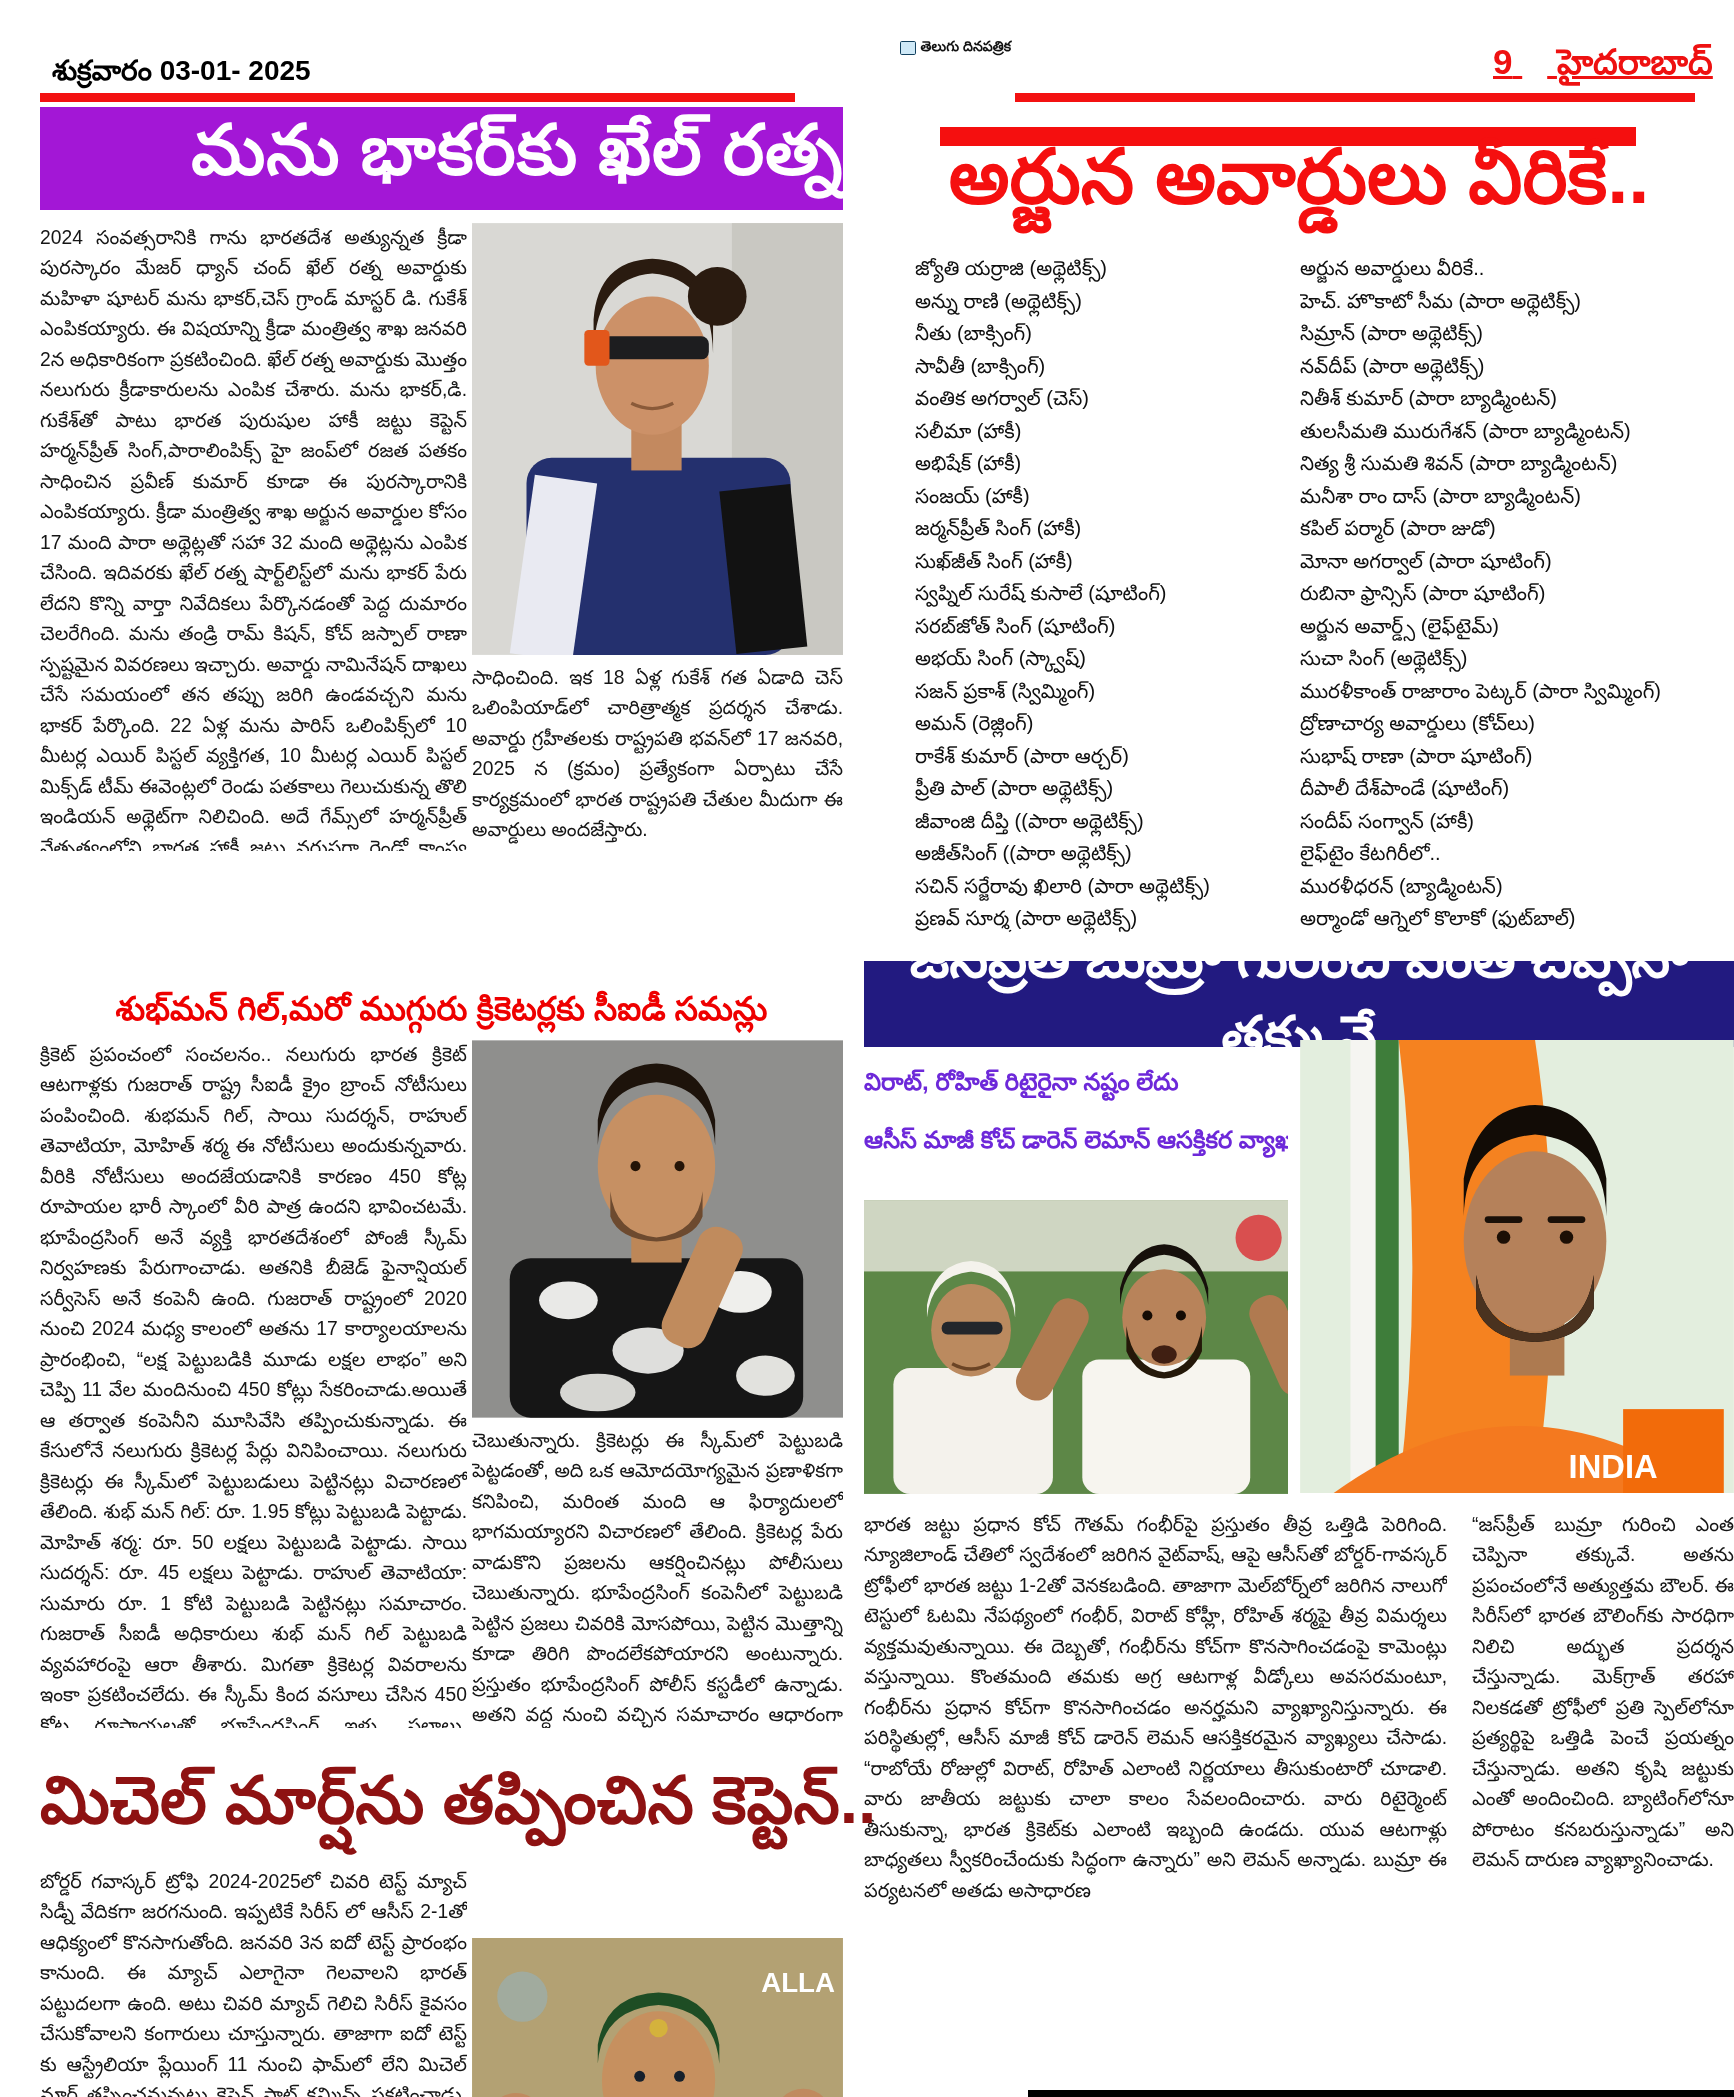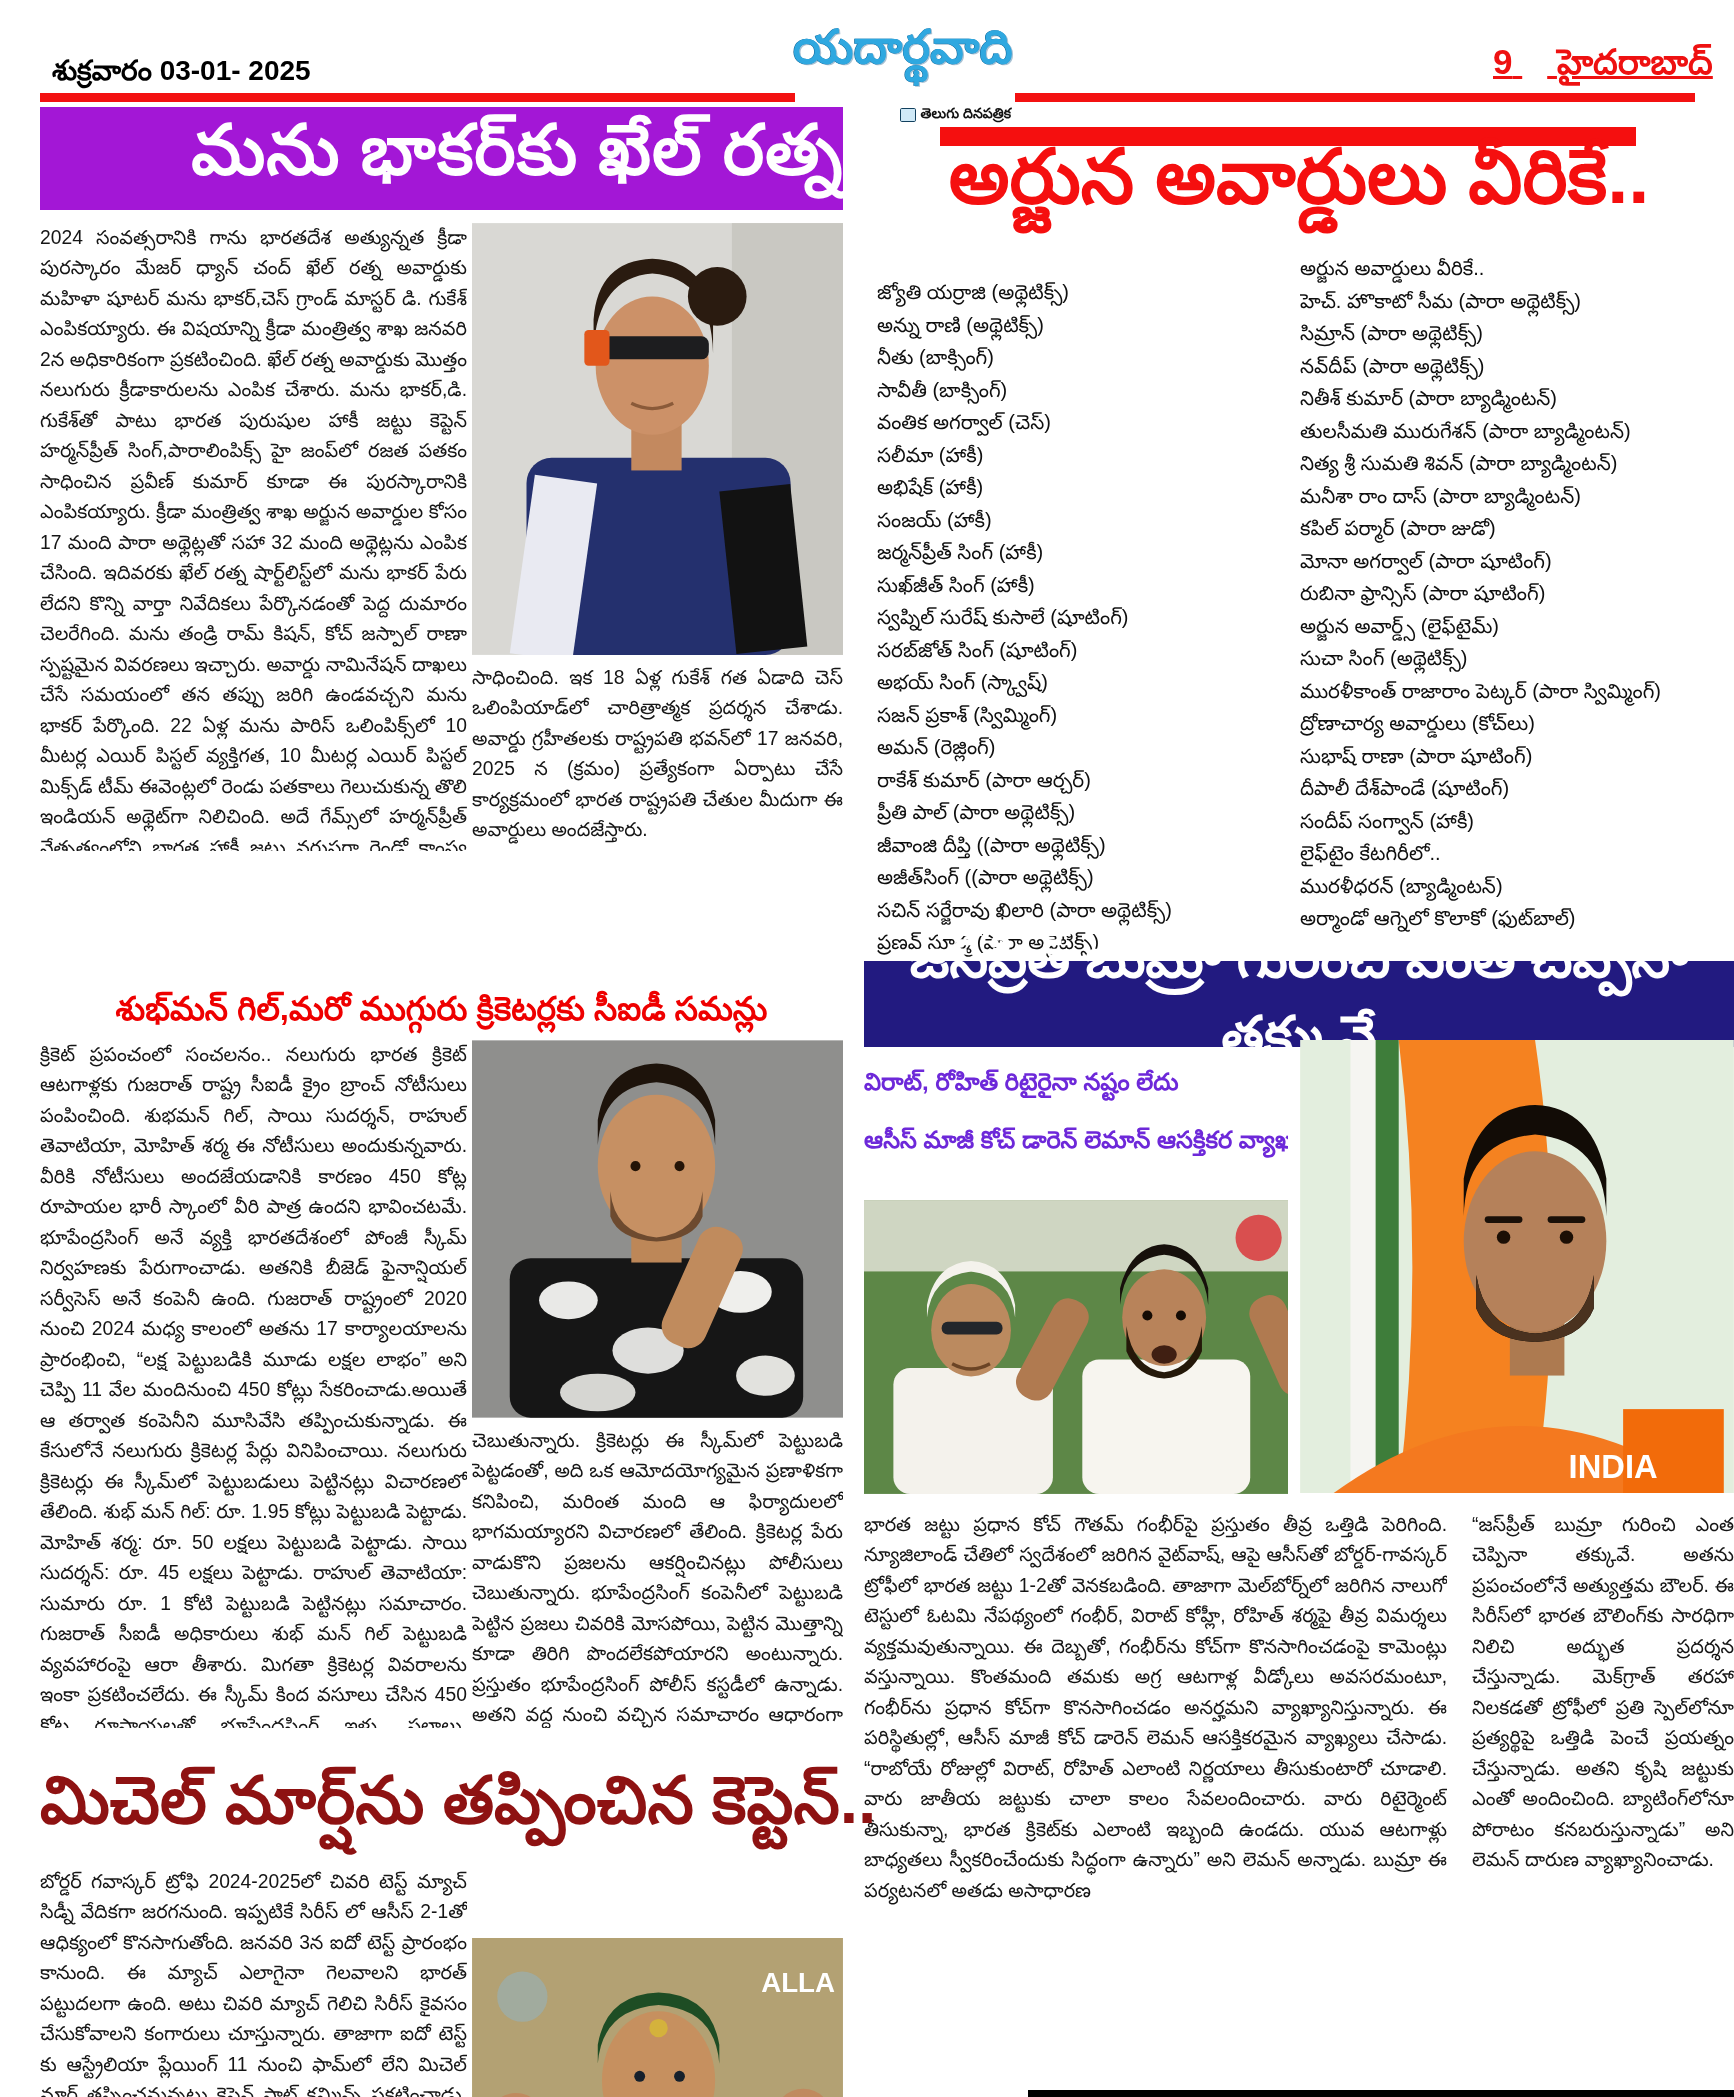--- a/index.html
+++ b/index.html
@@ -28,21 +28,20 @@
   .photo svg{display:block;}
 </style>
 </head>
 <body>
 
 <div class="page">
 
   <div class="abs date-text" style="left:52px;top:55px;">శుక్రవారం 03-01- 2025</div>
 
   <div class="abs" style="left:793px;top:19px;width:218px;text-align:center;">
-    <div class="logo-title">యదార్థవాది</div>
     <div style="display:flex;justify-content:flex-end;align-items:center;gap:4.2px;margin-top:19px;">
       <span style="display:inline-block;width:14.3px;height:11.7px;border:1.7px solid #12405e;border-radius:1.7px;background:#cfe9f7;"></span>
       <span class="logo-sub">తెలుగు దినపత్రిక</span>
     </div>
   </div>
 
   <div class="abs page-city" style="left:1493px;top:42px;">
     <span>9</span>
     <span style="display:inline-block;width:25px;"></span>
     <span>హైదరాబాద్</span>
@@ -72,21 +71,21 @@
       <rect x="268" y="255" width="60" height="85" rx="10" fill="#e2571b"></rect>
       <path d="M380 430 Q430 455 480 430" stroke="#8a5a39" stroke-width="8" fill="none"></path>
     </svg>
   </div>
 
   <div class="abs body-text" style="left:472px;top:663px;width:371px;height:189px;">సాధించింది. ఇక 18 ఏళ్ల గుకేశ్ గత ఏడాది చెస్ ఒలింపియాడ్‌లో చారిత్రాత్మక ప్రదర్శన చేశాడు. అవార్డు గ్రహీతలకు రాష్ట్రపతి భవన్‌లో 17 జనవరి, 2025 న (క్రమం) ప్రత్యేకంగా ఏర్పాటు చేసే కార్యక్రమంలో భారత రాష్ట్రపతి చేతుల మీదుగా ఈ అవార్డులు అందజేస్తారు.</div>
 
   <div class="abs red-rule" style="left:940px;top:127px;width:696px;height:18.5px;"></div>
   <div class="abs arjuna-head" style="left:864px;top:133px;width:870px;">అర్జున అవార్డులు వీరికే..</div>
 
-  <div class="abs award-col" style="left:877px;top:252px;width:411px;height:688px;margin-top:24px;">
+  <div class="abs award-col" style="left:915px;top:252px;width:411px;height:688px;">
       <div class="list-item">జ్యోతి యర్రాజి (అథ్లెటిక్స్)</div>
       <div class="list-item">అన్ను రాణి (అథ్లెటిక్స్)</div>
       <div class="list-item">నీతు (బాక్సింగ్)</div>
       <div class="list-item">సావీతీ (బాక్సింగ్)</div>
       <div class="list-item">వంతిక అగర్వాల్ (చెస్)</div>
       <div class="list-item">సలీమా (హాకీ)</div>
       <div class="list-item">అభిషేక్ (హాకీ)</div>
       <div class="list-item">సంజయ్ (హాకీ)</div>
       <div class="list-item">జర్మన్‌ప్రీత్ సింగ్ (హాకీ)</div>
       <div class="list-item">సుఖ్‌జీత్ సింగ్ (హాకీ)</div>

